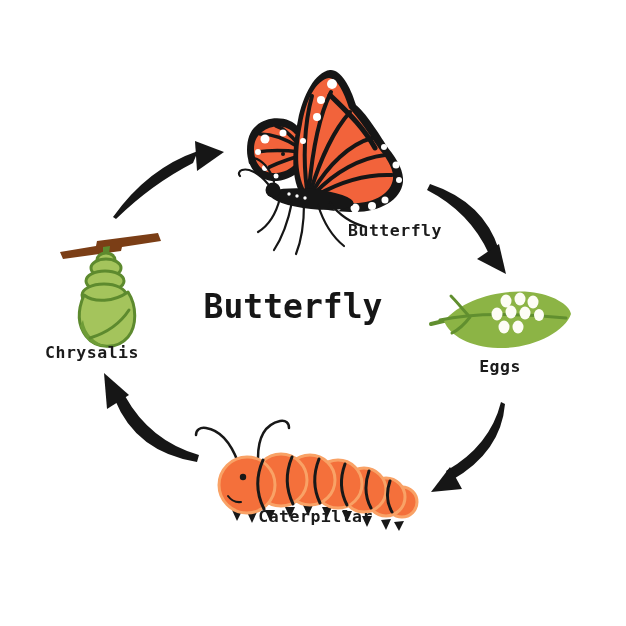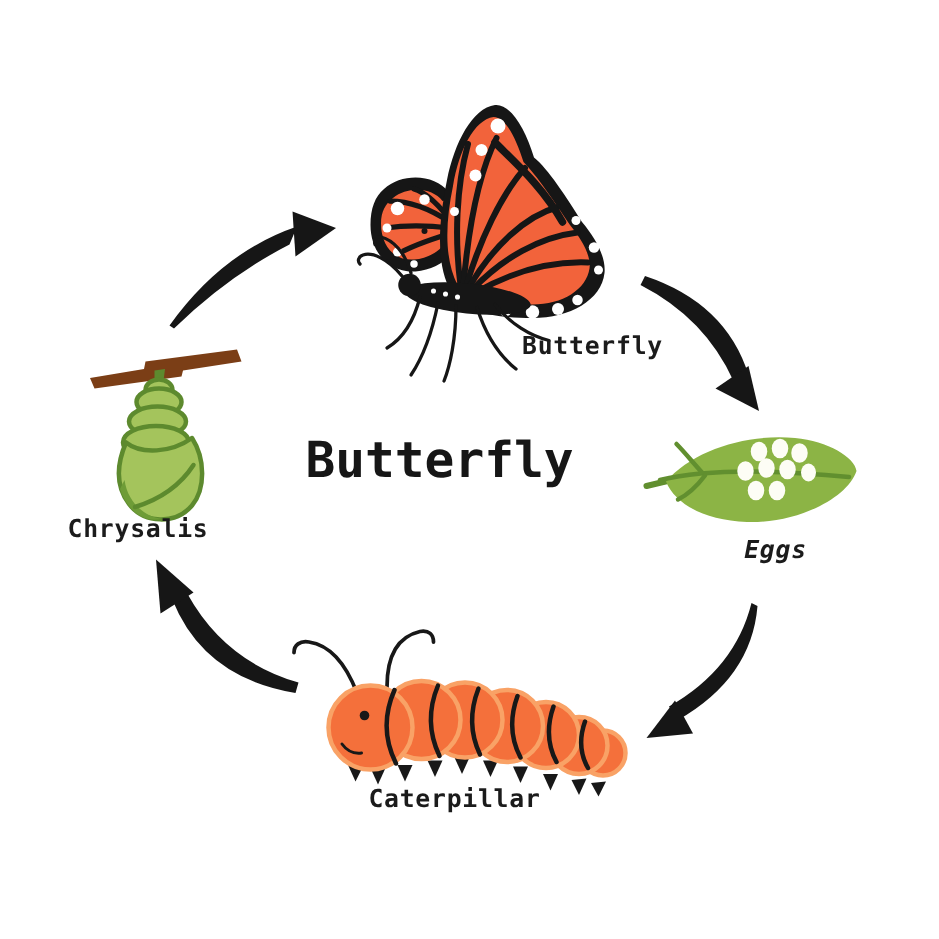--- a/index.html
+++ b/index.html
@@ -169,16 +169,16 @@
       <path d="M83,320 C85,334 95,344 108,346 C95,349 84,339 80,326 Z" fill="#6e9c37"></path>
       <path d="M90,338 Q116,330 129,310" stroke="#5d8a2e" stroke-width="3" fill="none" stroke-linecap="round"></path>
     </g>
   </svg>
 
   <div class="title">
     <div>Butterfly</div>
   </div>
 
   <div class="lbl" style="left:330px;top:221px;width:130px;">Butterfly</div>
-  <div class="lbl" style="left:457px;top:357px;width:120px;font-style:italic;">Eggs</div>
-  <div class="lbl" style="left:233px;top:523px;width:140px;">Caterpillar</div>
+  <div class="lbl" style="left:440px;top:357px;width:120px;">Eggs</div>
+  <div class="lbl" style="left:233px;top:507px;width:140px;text-align:right;">Caterpillar</div>
   <div class="lbl" style="left:32px;top:343px;width:120px;">Chrysalis</div>
 </div>
 
 </body></html>

